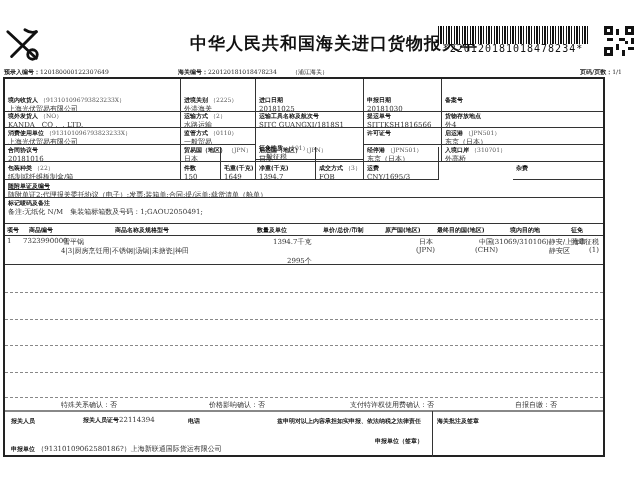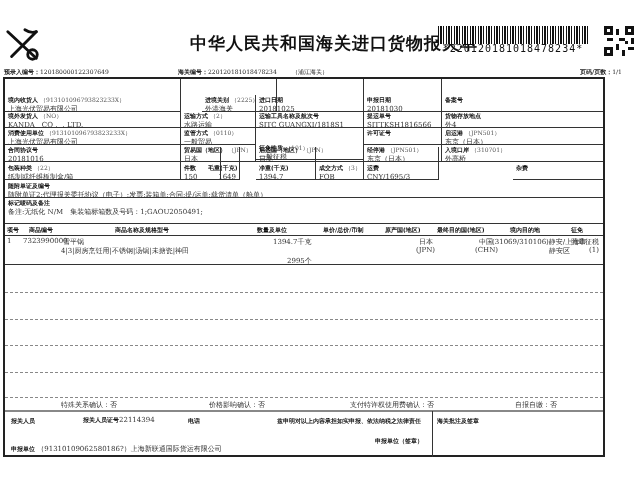--- a/index.html
+++ b/index.html
@@ -58,21 +58,21 @@
 <div class="abs meta" style="left:178px;"><b>海关编号：</b><span>220120181018478234</span></div>
 <div class="abs meta" style="left:292px;">（浦江海关）</div>
 <div class="abs meta" style="left:580px;"><b>页码/页数：</b><span>1/1</span></div>
 
 <div class="abs frame">
 
   <div class="cell" style="left:0;top:0;width:176px;height:16px;">
     <span class="lab"><span>境内收货人</span> <span class="code">（913101096793823233X）</span></span>
     <span class="val">上海光伏贸易有限公司</span>
   </div>
-  <div class="cell" style="left:176px;top:0;width:75px;height:16px;margin-left:21px;">
+  <div class="cell" style="left:176px;top:0;width:75px;height:16px;">
     <span class="lab"><span>进境关别</span> <span class="code">（2225）</span></span>
     <span class="val">外港海关</span>
   </div>
   <div class="cell" style="left:251px;top:0;width:108px;height:16px;">
     <span class="lab">进口日期</span>
     <span class="val">20181025</span>
   </div>
   <div class="cell" style="left:359px;top:0;width:78px;height:16px;">
     <span class="lab">申报日期</span>
     <span class="val">20181030</span>
@@ -146,42 +146,42 @@
   </div>
 
   <div class="cell" style="left:0;top:68px;width:176px;height:18px;">
     <span class="lab"><span>包装种类</span> <span class="code">（22）</span></span>
     <span class="val">纸制或纤维板制盒/箱</span>
   </div>
   <div class="cell" style="left:176px;top:68px;width:40px;height:18px;">
     <span class="lab">件数</span>
     <span class="val">150</span>
   </div>
-  <div class="cell" style="left:200px;top:68px;width:35px;height:18px;text-align:right;">
+  <div class="cell" style="left:216px;top:68px;width:35px;height:18px;">
     <span class="lab">毛重(千克)</span>
     <span class="val">1649</span>
   </div>
   <div class="cell" style="left:251px;top:68px;width:60px;height:18px;">
     <span class="lab">净重(千克)</span>
     <span class="val">1394.7</span>
   </div>
   <div class="cell" style="left:311px;top:68px;width:48px;height:18px;">
     <span class="lab"><span>成交方式</span> <span class="code">（3）</span></span>
     <span class="val">FOB</span>
   </div>
   <div class="cell" style="left:359px;top:68px;width:75px;height:18px;">
     <span class="lab">运费</span>
     <span class="val">CNY/1695/3</span>
   </div>
   <div class="cell" style="left:508px;top:68px;width:90px;height:18px;border-right:none;">
     <span class="lab">杂费</span>
     <span class="val"></span>
   </div>
 
-  <div class="cell" style="left:0;top:86px;width:598px;height:17px;border-right:none;">
+  <div class="cell" style="left:0;top:86px;width:598px;height:17px;border-right:none;text-decoration:underline;">
     <span class="lab">随附单证及编号</span>
     <span class="val">随附单证2:代理报关委托协议（电子）;发票;装箱单;合同;提/运单;载货清单（舱单）</span>
   </div>
 
   <div class="cell" style="left:0;top:103px;width:598px;height:42px;border-right:none;">
     <span class="lab">标记唛码及备注</span>
     <span class="val">备注:无纸化 N/M　集装箱标箱数及号码：1;GAOU2050491;</span>
   </div>
 
   <div class="abs" style="left:0;top:146px;width:598px;height:10px;border-bottom:1px solid #333;">

